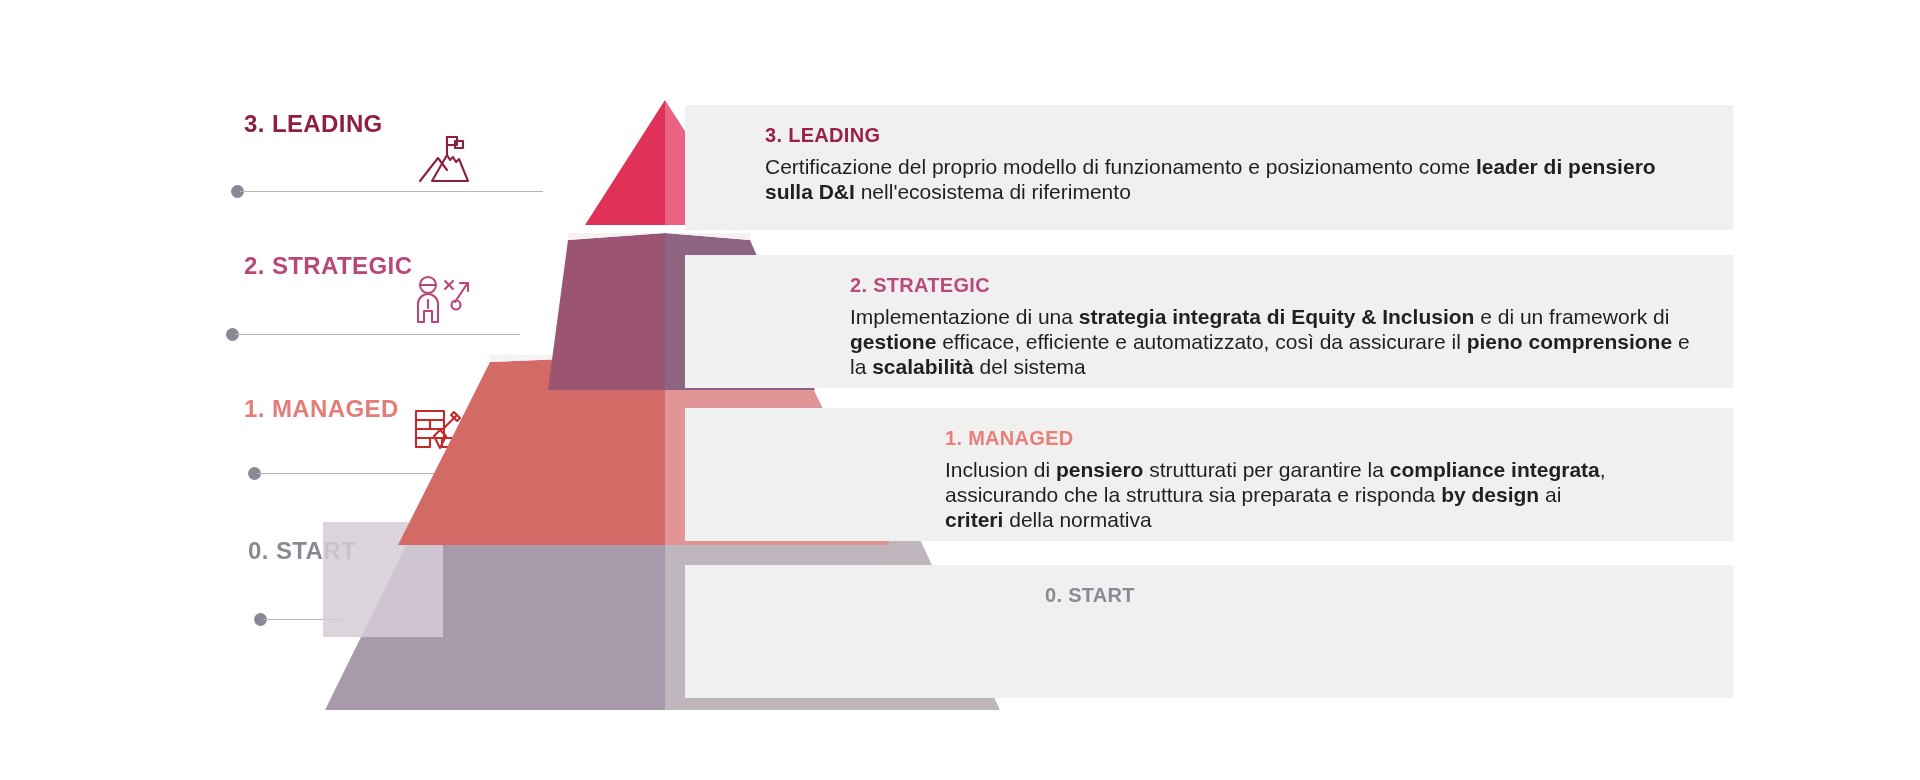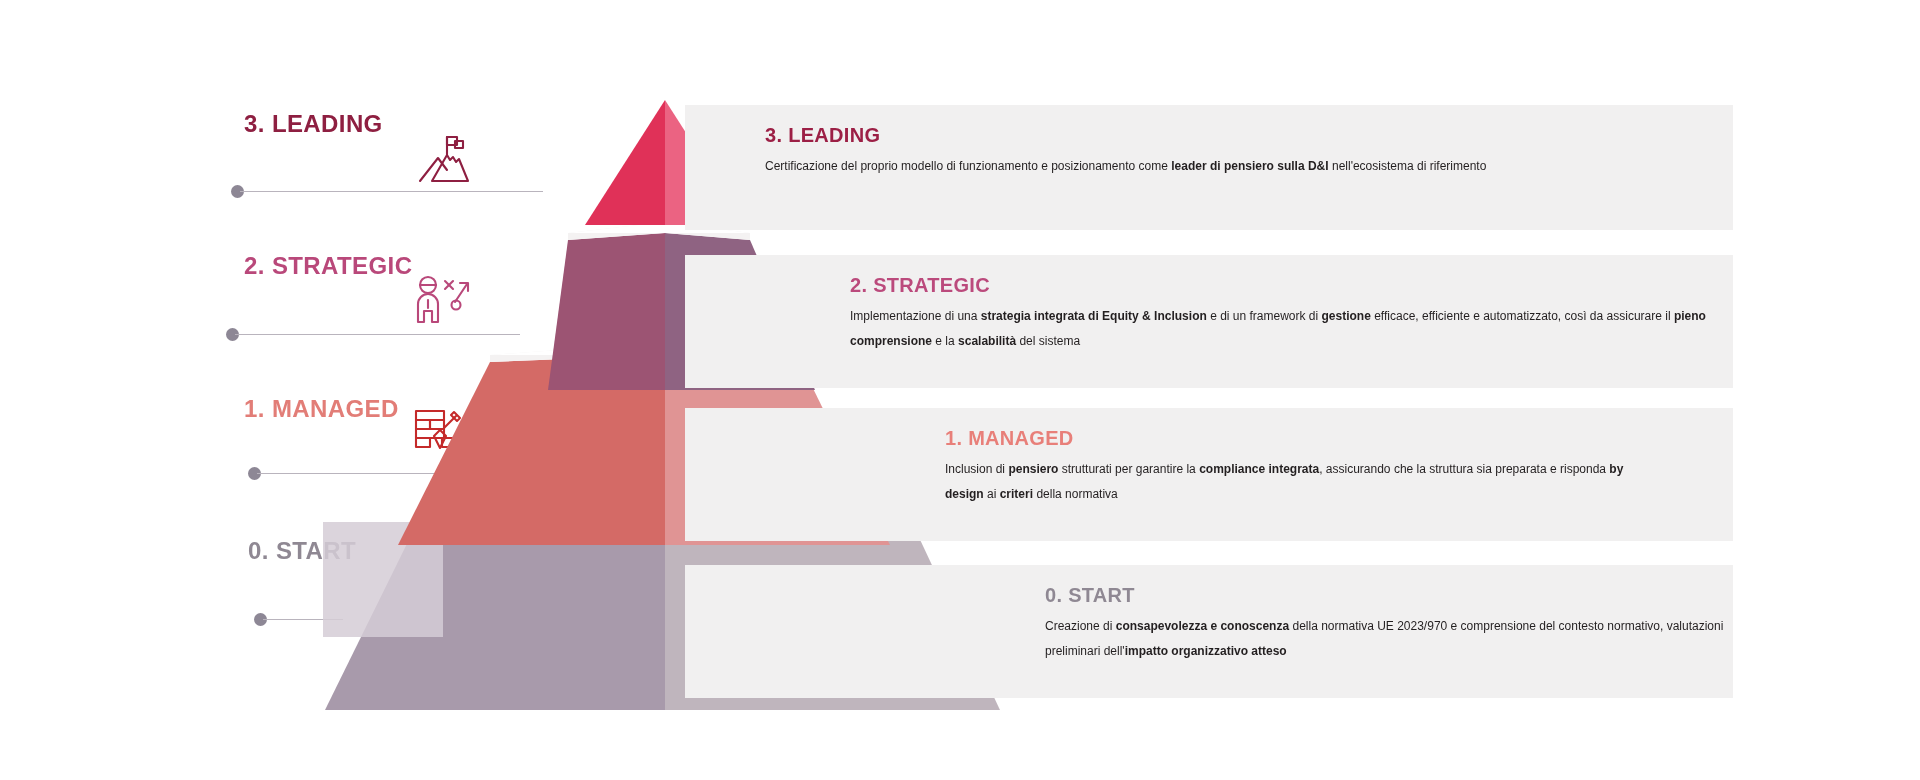--- a/index.html
+++ b/index.html
@@ -45,21 +45,21 @@
   }
   .panel-inner { position: absolute; }
   .panel-title {
     font-weight: bold;
     font-size: 20px;
     letter-spacing: .3px;
     margin-bottom: 7px;
     white-space: nowrap;
   }
   .panel-body {
-    font-size: 12px;
+    font-size: 21px;
     line-height: 25px;
     color: #231f20;
   }
   .panel-body b { font-weight: bold; }
 
   
   .c-leading   { color: #8e1f41; }
   .c-strategic { color: #b9487a; }
   .c-managed   { color: #e27d77; }
   .c-start     { color: #8f8893; }
@@ -199,17 +199,16 @@
   <div class="panel" style="left: 685px; top: 408px; width: 1048px; height: 133px; background: rgb(241, 240, 240);">
     <div class="panel-inner" style="left:260px; top:19px; width:680px;">
       <div class="panel-title t-managed" style="color: rgb(232, 127, 121);">1. MANAGED</div>
       <div class="panel-body"><span>Inclusion di </span><b>pensiero</b><span> strutturati per garantire la </span><b>compliance integrata</b><span>, assicurando che la struttura sia preparata e risponda </span><b>by design</b><span> ai </span><b>criteri</b><span> della normativa</span></div>
     </div>
   </div>
 
   <div class="panel" style="left: 685px; top: 565px; width: 1048px; height: 133px; background: rgb(241, 240, 240);">
     <div class="panel-inner" style="left:360px; top:19px; width:680px;">
       <div class="panel-title t-start" style="color: rgb(143, 136, 147);">0. START</div>
-      <div class="panel-body"><span>Creazione di </span><b>consapevolezza e conoscenza</b><span> della normativa UE 2023/970 e comprensione del contesto normativo, valutazioni preliminari dell'</span><b>impatto organizzativo atteso</b></div>
     </div>
   </div>
 
 </div>
 
 </body></html>

